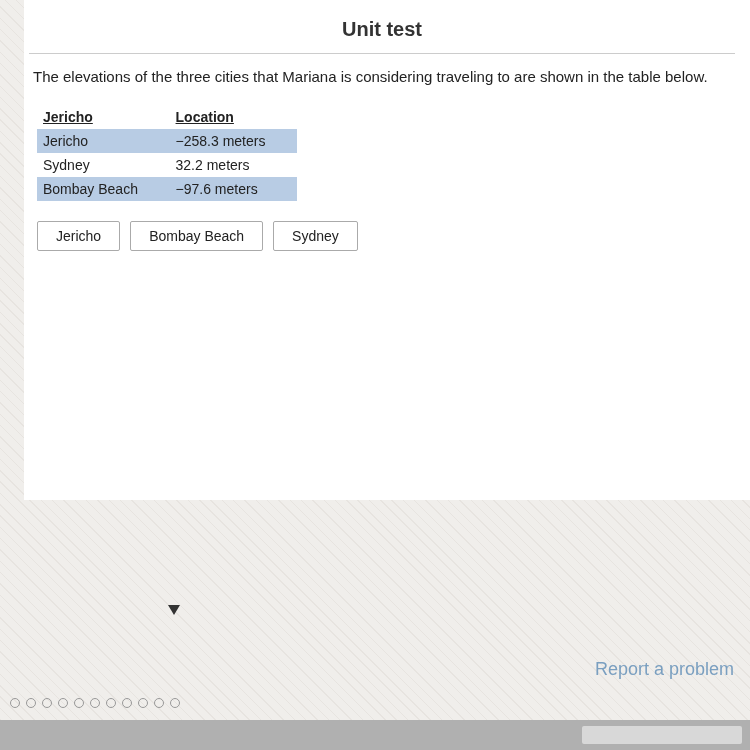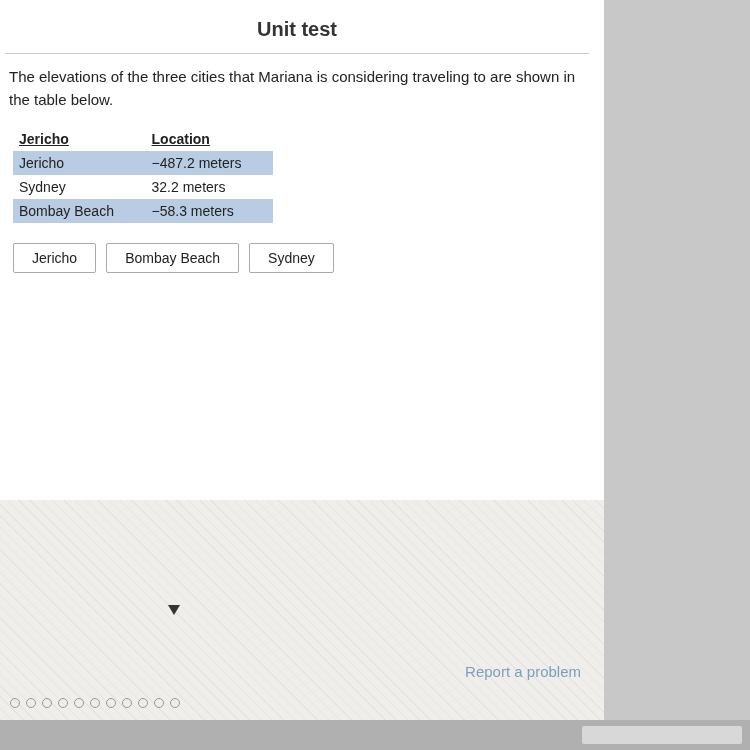--- a/index.html
+++ b/index.html
@@ -10,32 +10,33 @@
 
     body {
       width: 750px;
       height: 750px;
       background: #c8c8c8;
       font-family: Arial, sans-serif;
       overflow: hidden;
     }
 
     .screen {
-      width: 604px;
+      width: 750px;
       height: 720px;
       background: #f0eeeb;
       background-image: 
         repeating-linear-gradient(
           45deg,
           rgba(180,170,160,0.15) 0px,
           rgba(180,170,160,0.15) 1px,
           transparent 1px,
           transparent 8px
         );
       position: relative;
+      padding-left: 24px;
     }
 
     .page-content {
       background: #ffffff;
       width: 100%;
       min-height: 500px;
       padding: 10px 15px 20px 5px;
     }
 
     .page-title {
@@ -105,23 +106,23 @@
       padding: 6px 18px;
       font-size: 14px;
       color: #222;
       cursor: pointer;
       border-radius: 2px;
     }
 
     .report-problem {
       position: absolute;
       bottom: 40px;
-      right: 23px;
+      right: 16px;
       color: #7a9fc0;
-      font-size: 15px;
+      font-size: 18px;
       cursor: pointer;
       text-decoration: none;
     }
 
     .pagination-dots {
       position: absolute;
       bottom: 12px;
       left: 10px;
       display: flex;
       gap: 6px;
@@ -183,29 +184,29 @@
     <table class="elevation-table">
       <thead>
         <tr>
           <th>Jericho</th>
           <th>Location</th>
         </tr>
       </thead>
       <tbody id="table-body">
       <tr class="highlighted">
             <td>Jericho</td>
-            <td>−487.2 meters</td>
+            <td>−258.3 meters</td>
           </tr>
           <tr>
             <td>Sydney</td>
             <td>32.2 meters</td>
           </tr>
           <tr class="highlighted">
             <td>Bombay Beach</td>
-            <td>−58.3 meters</td>
+            <td>−97.6 meters</td>
           </tr>
         </tbody>
     </table>
 
 
     <div class="city-buttons" id="city-buttons-container">
     <button class="city-btn">Jericho</button>
         <button class="city-btn">Bombay Beach</button>
         <button class="city-btn">Sydney</button>
       </div>

